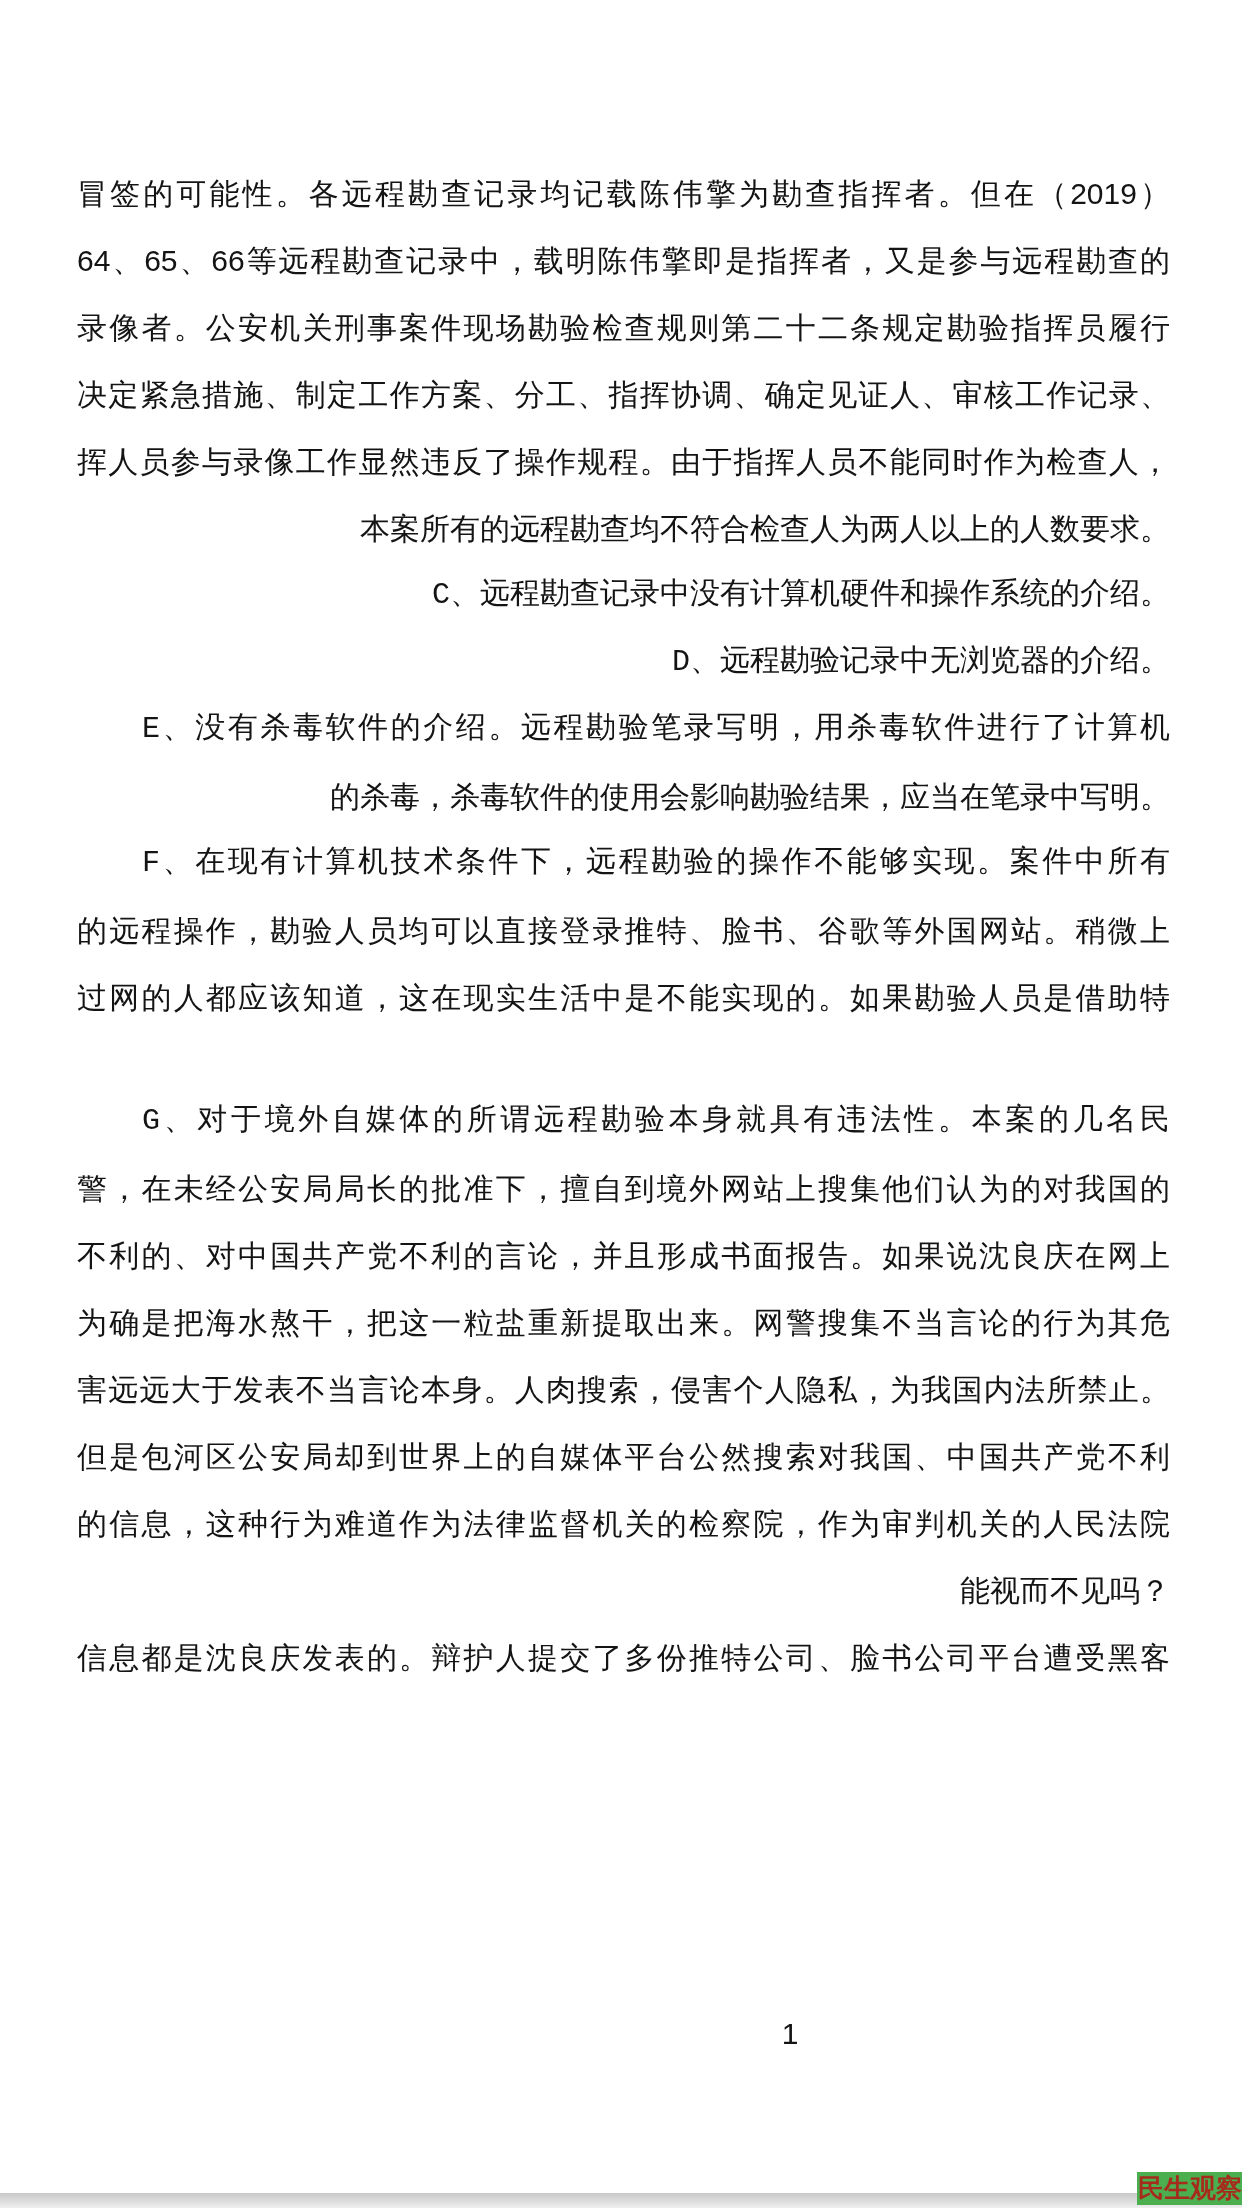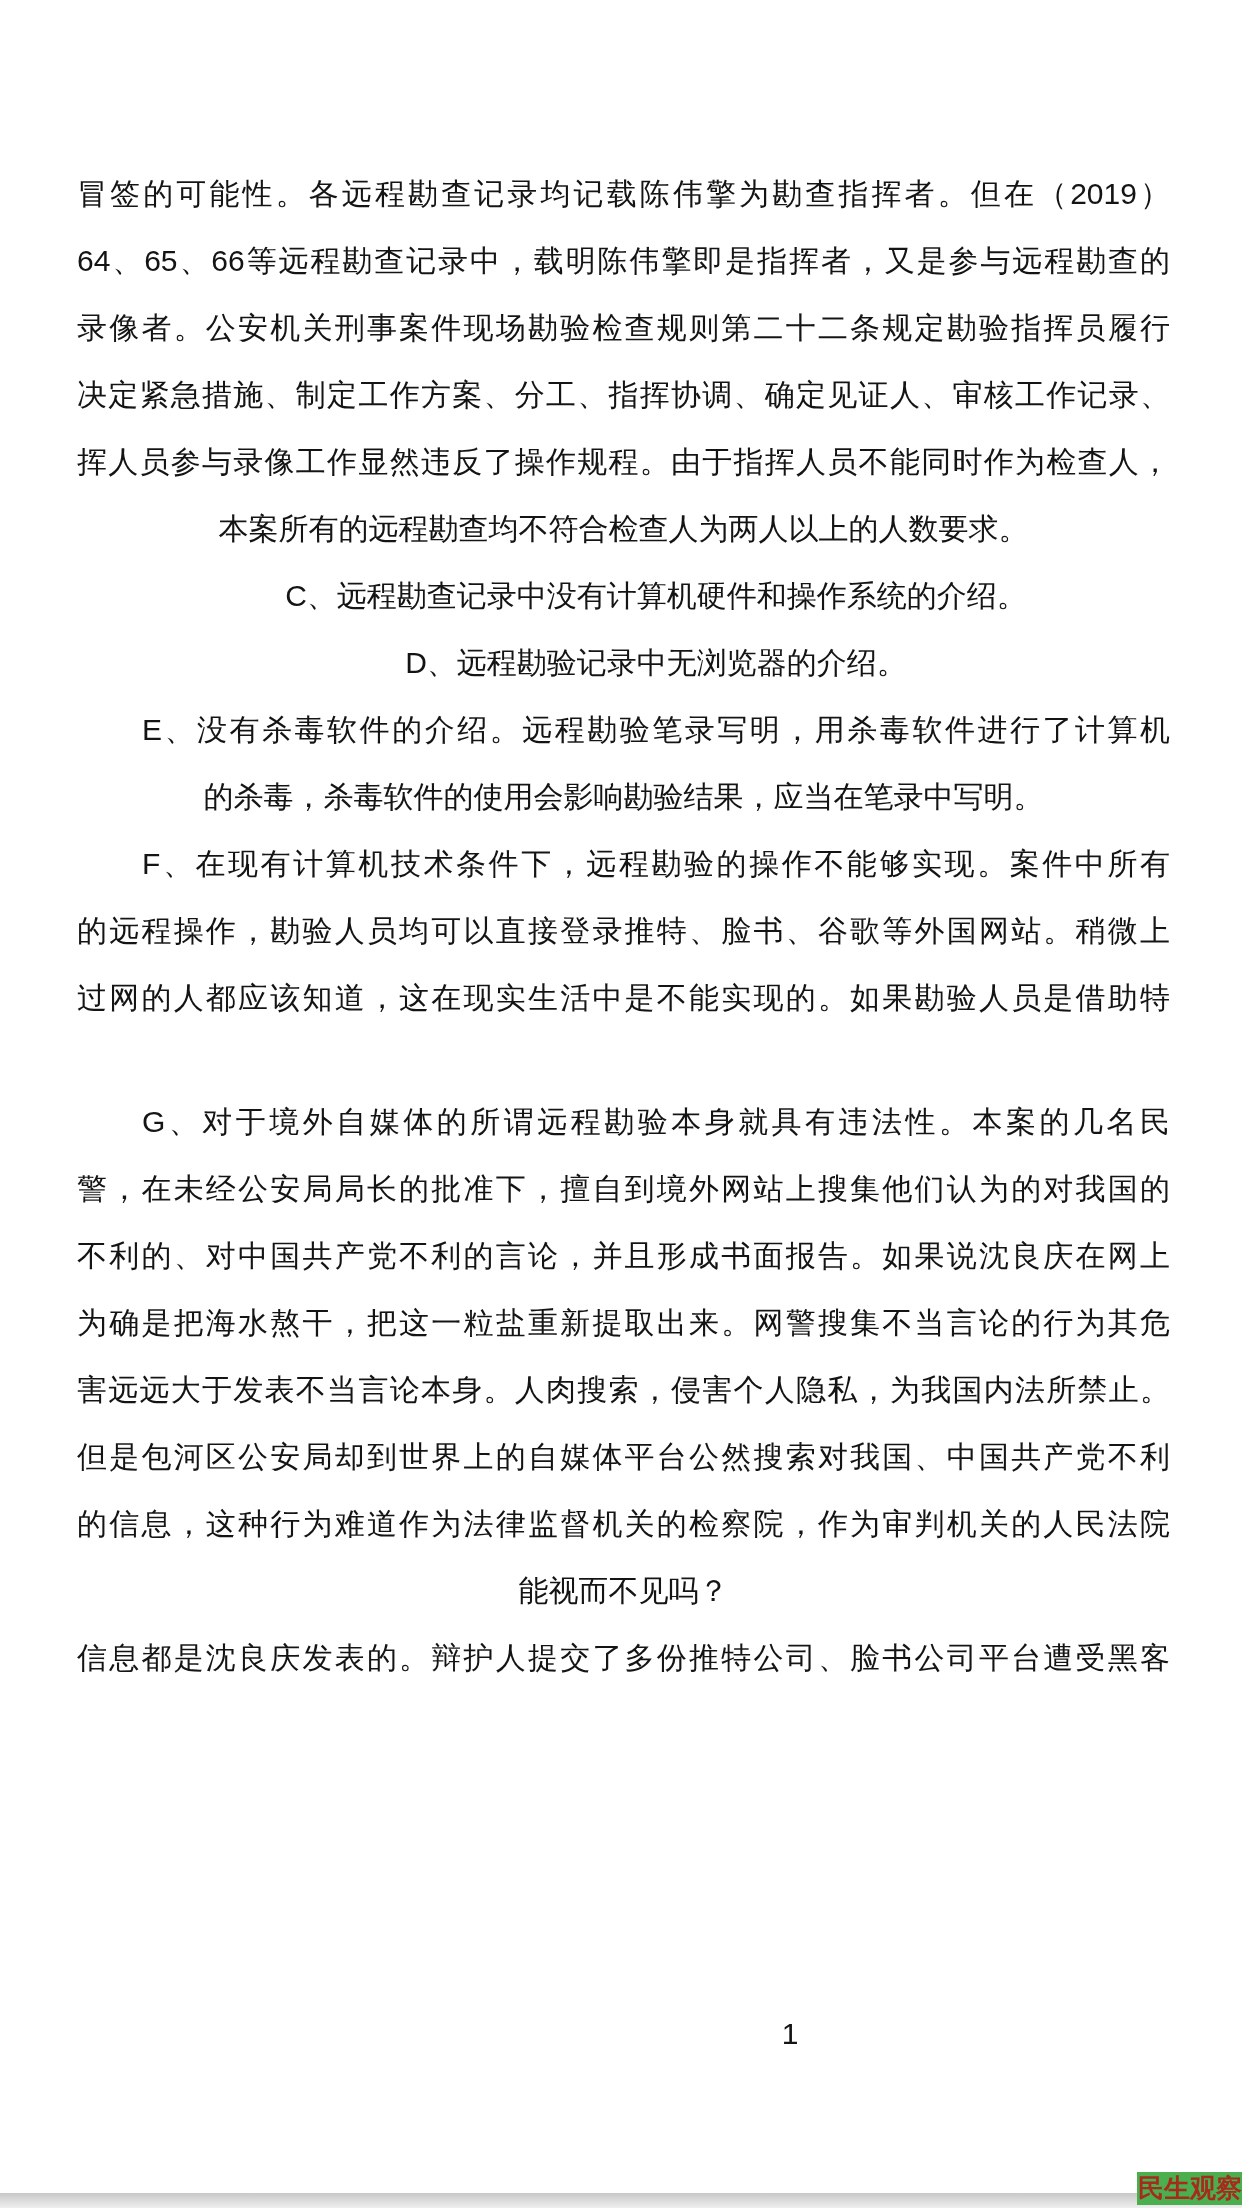--- a/index.html
+++ b/index.html
@@ -23,30 +23,30 @@
     left: 77px;
     top: 160px;
     width: 1093px;
   }
   .line {
     font-size: 30px;
     color: #141414;
     line-height: 67px;
     height: 67px;
     white-space: nowrap;
-    text-align: center;
+    text-align: right;
   }
   .line.justify {
     white-space: normal;
     text-align: justify;
     text-align-last: justify;
     text-justify: inter-character;
     overflow: hidden;
   }
-  .line.indent { padding-left: 65px; }
+  .line.indent { padding-left: 65px; font-family: Liberation Mono, monospace; }
   .line.justify.indent { width: 1028px; }
   .line.blank { height: 57px; }
   .page-number {
     position: absolute;
     left: 750px;
     top: 2000px;
     width: 80px;
     font-size: 30px;
     line-height: 67px;
     color: #141414;

